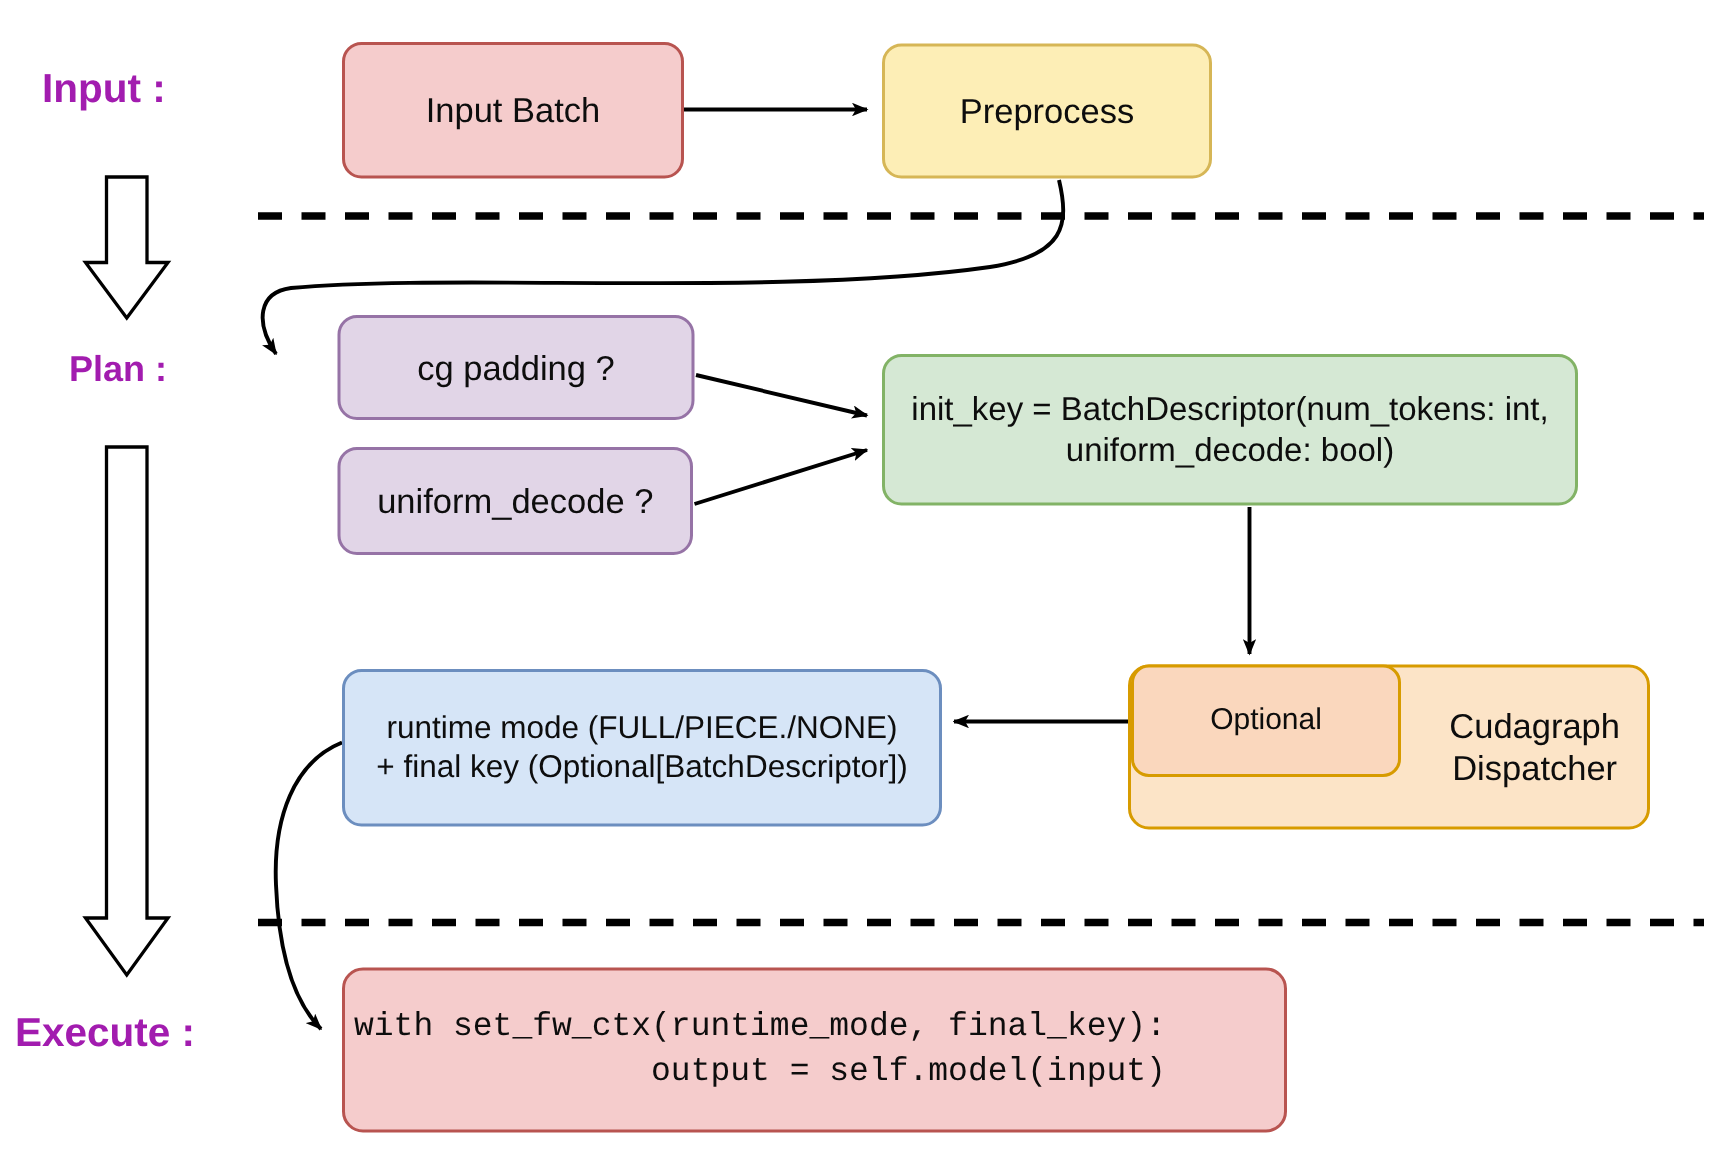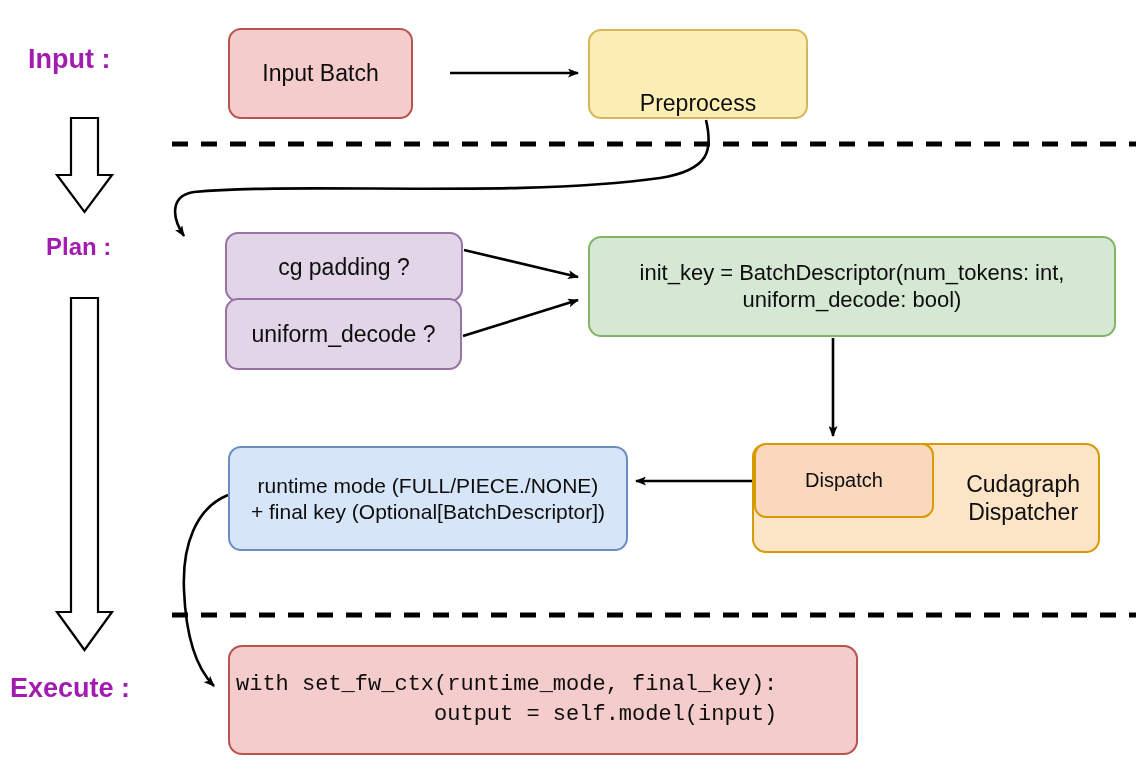--- a/index.html
+++ b/index.html
@@ -37,43 +37,41 @@
   }
   .stage-label {
     position: absolute;
     font-weight: bold;
     color: #a21caf;
     white-space: nowrap;
   }
 
   
   #node-input-batch {
-    left: 228px; top: 28px; width: 185px; height: 91px;
+    left: 228px; top: 28px; width: 228px; height: 91px;
     background: #f5cccc; border: 2px solid #b85450; border-radius: 13px;
     font-size: 23px;
   }
   #node-preprocess {
     left: 588px; top: 29px; width: 220px; height: 90px;
     background: #fdeeb6; border: 2px solid #d6b656; border-radius: 13px;
     font-size: 23px;
-    align-items: flex-end;
   }
   #node-cg-padding {
     left: 225px; top: 210px; width: 238px; height: 70px;
     background: #e1d5e7; border: 2px solid #9673a6; border-radius: 13px;
     font-size: 23px;
-    margin-top: 22px;
   }
   #node-uniform-decode {
     left: 225px; top: 298px; width: 237px; height: 72px;
     background: #e1d5e7; border: 2px solid #9673a6; border-radius: 13px;
     font-size: 23px;
   }
   #node-init-key {
-    left: 588px; top: 236px; width: 528px; height: 101px;
+    left: 588px; top: 236px; width: 464px; height: 101px;
     background: #d5e8d4; border: 2px solid #82b366; border-radius: 13px;
     font-size: 22px;
   }
   #node-cudagraph-dispatcher {
     left: 752px; top: 443px; width: 348px; height: 110px;
     background: #fce4c7; border: 2px solid #d79b00; border-radius: 14px;
     font-size: 23px;
     align-items: center;
     justify-content: flex-end;
     padding-right: 18px;
@@ -169,21 +167,21 @@
   </div>
 
   <div class="node" id="node-cudagraph-dispatcher">
     <div>
       <div>Cudagraph</div>
       <div>Dispatcher</div>
     </div>
   </div>
 
   <div class="node" id="node-dispatch">
-    <span>Dispatch</span>
+    <span>Optional</span>
   </div>
 
   <div class="node" id="node-runtime-mode">
     <div>
       <div>runtime mode (FULL/PIECE./NONE)</div>
       <div>+ final key (Optional[BatchDescriptor])</div>
     </div>
   </div>
 
   <div class="node" id="node-code">

